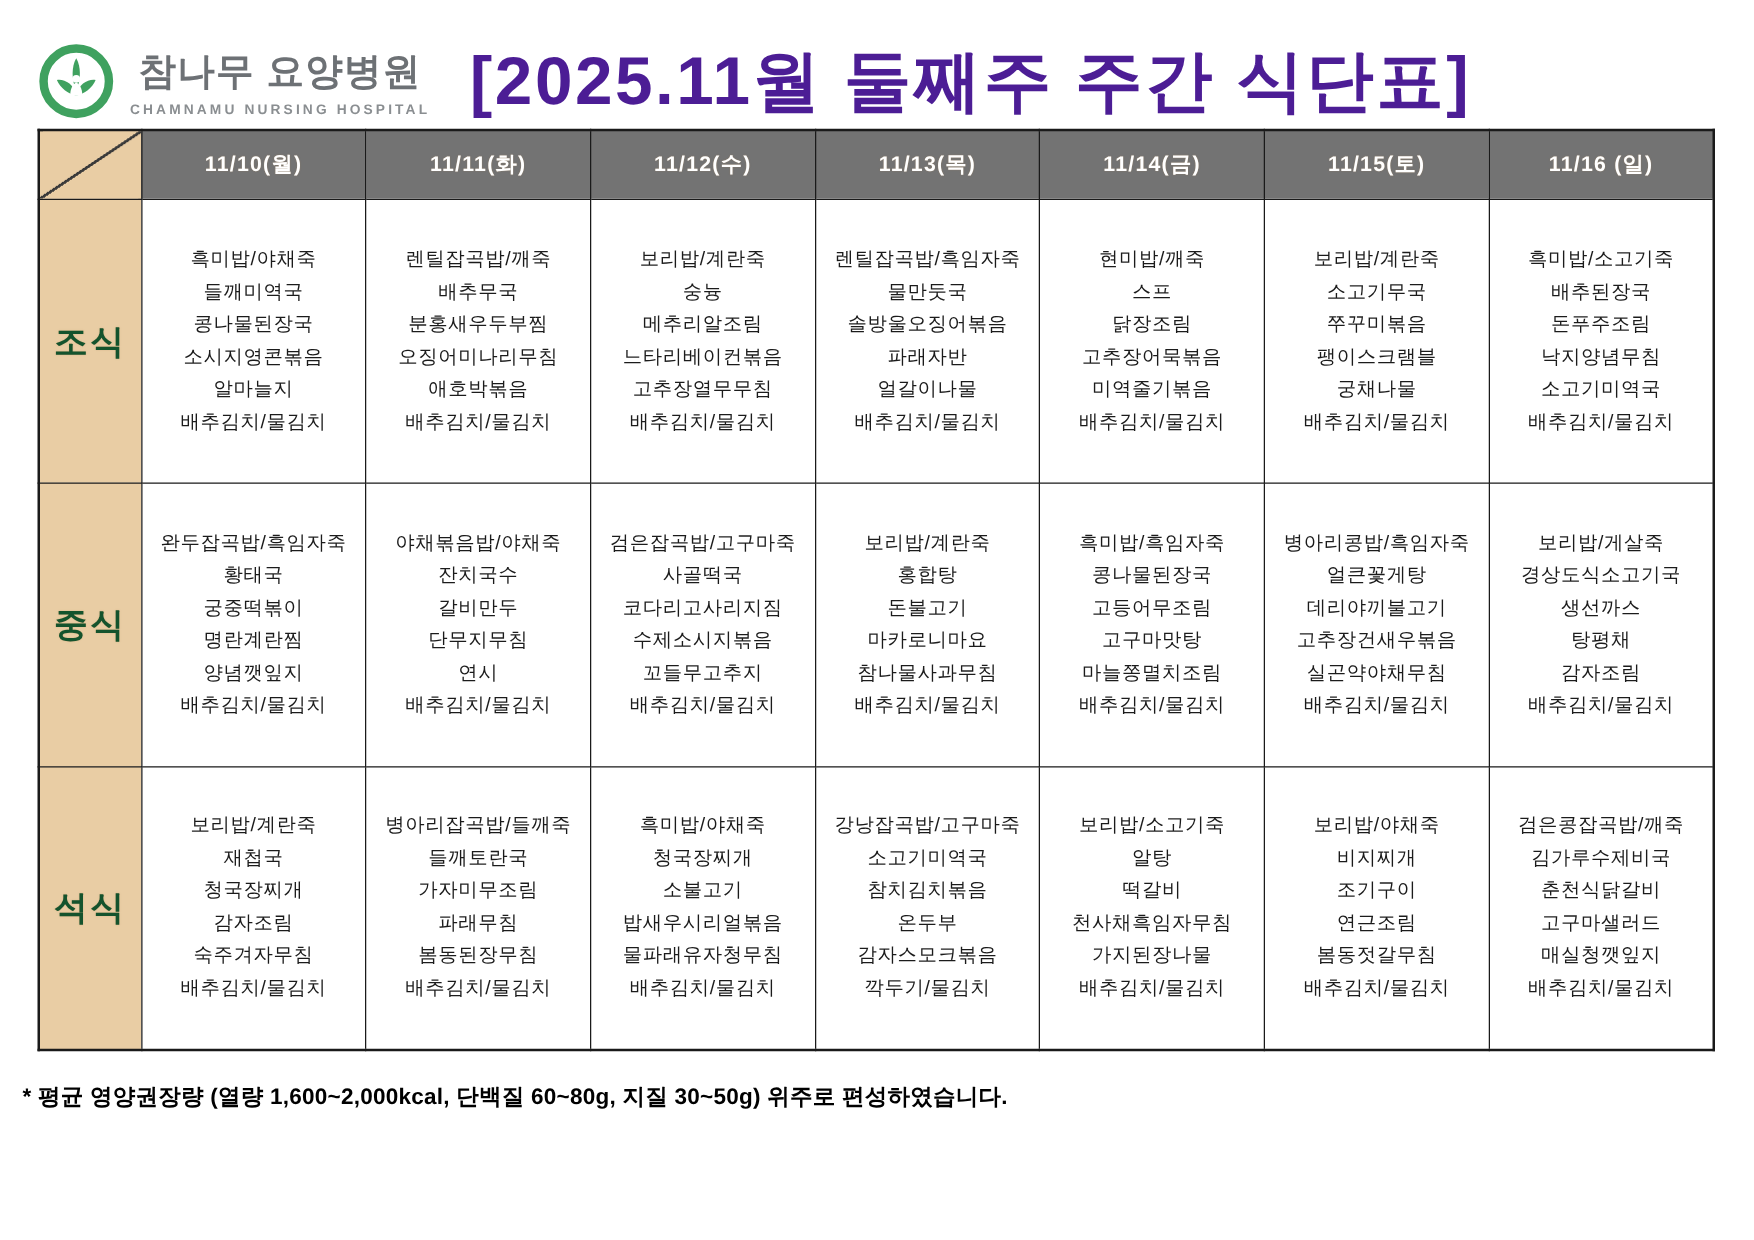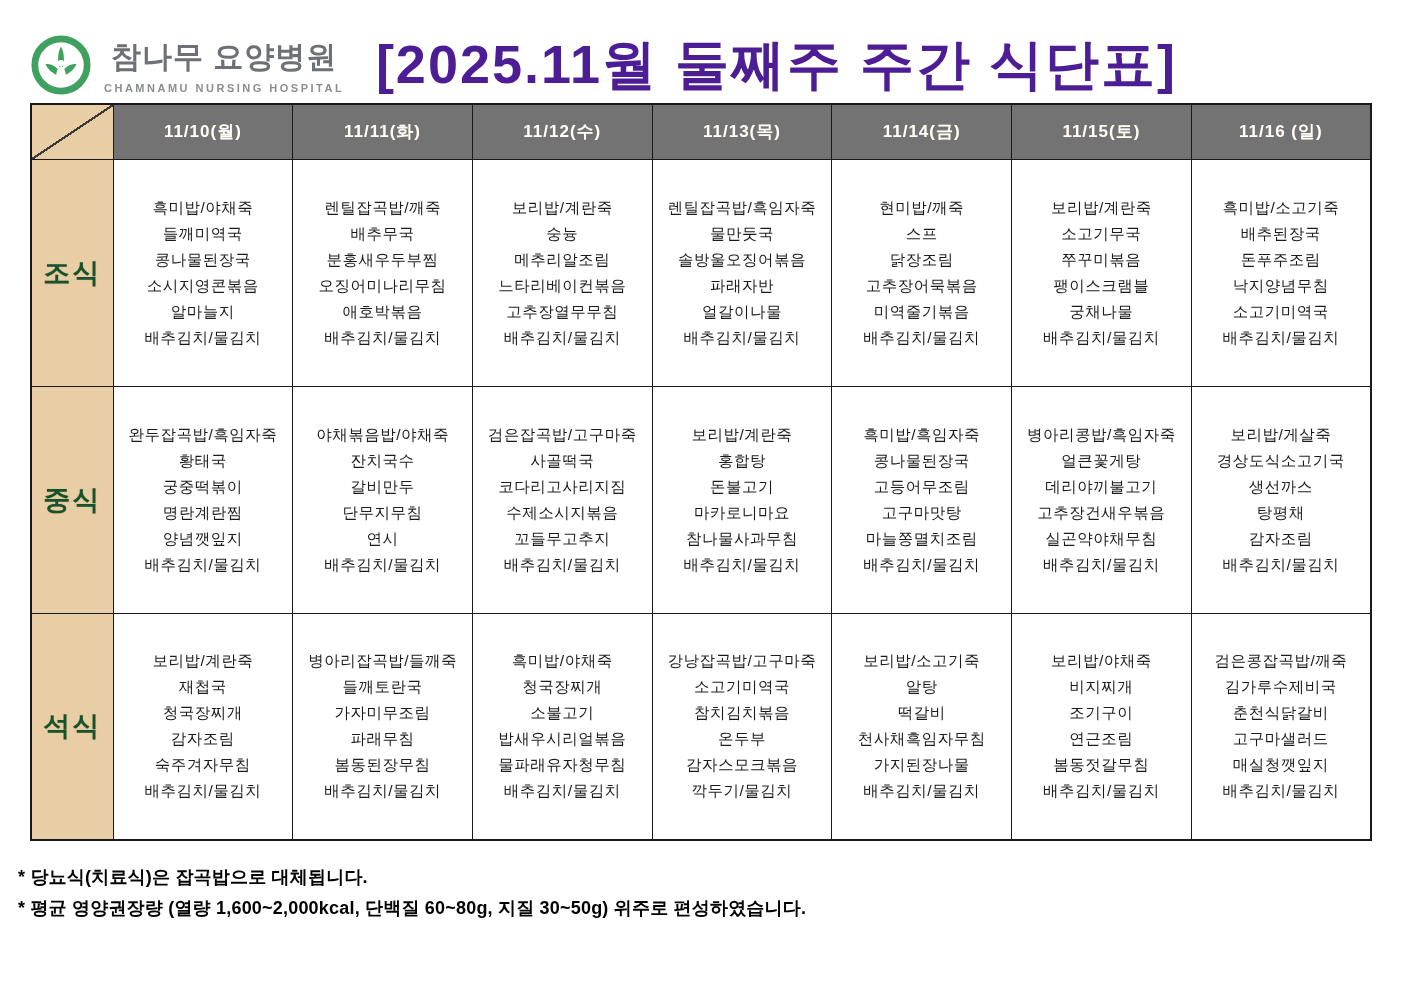--- a/index.html
+++ b/index.html
@@ -287,15 +287,14 @@
           <div class="menu-item">춘천식닭갈비</div>
           <div class="menu-item">고구마샐러드</div>
           <div class="menu-item">매실청깻잎지</div>
           <div class="menu-item">배추김치/물김치</div>
         </td>
       </tr>
     </tbody>
 </table>
 
 <div class="footnotes">
-  <div class="footnote">* 당뇨식(치료식)은 잡곡밥으로 대체됩니다.</div>
   <div class="footnote">* 평균 영양권장량 (열량 1,600~2,000kcal, 단백질 60~80g, 지질 30~50g) 위주로 편성하였습니다.</div>
 </div>
 
 </body></html>

